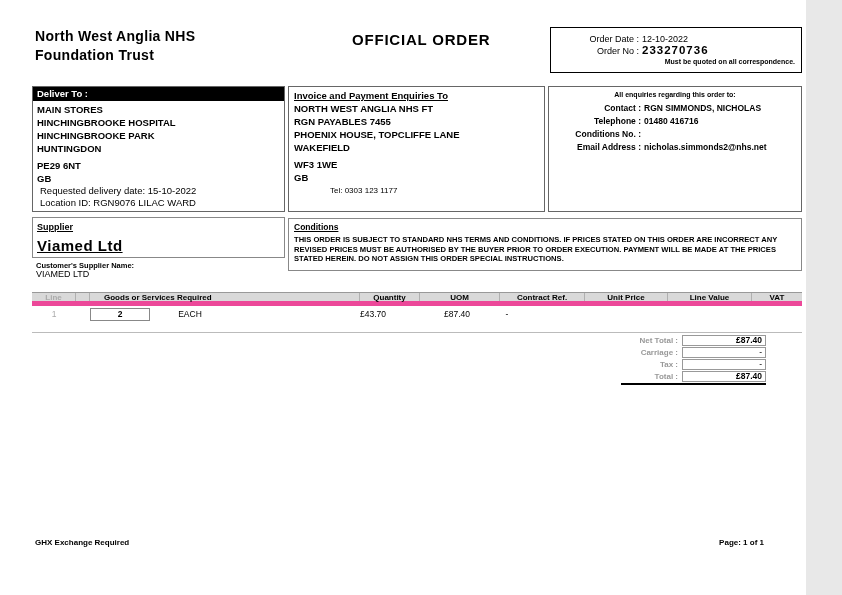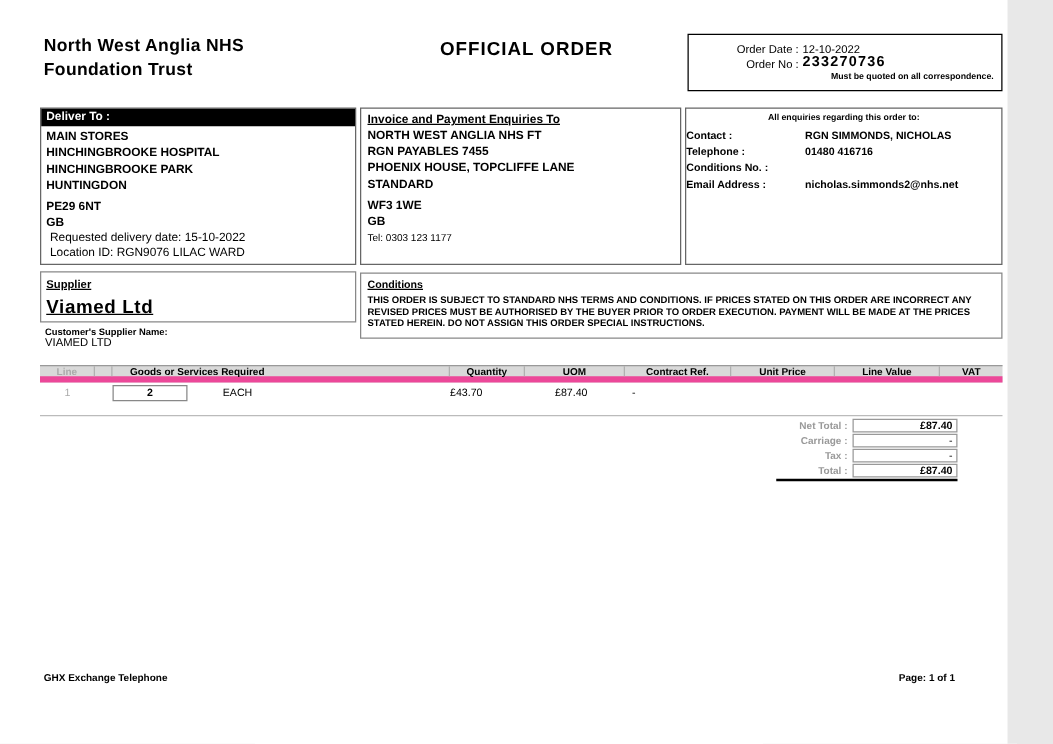--- a/index.html
+++ b/index.html
@@ -21,25 +21,25 @@
   .invoice-box { left:288px; width:257px; padding:2px 5px; }
   .enquiries-box { left:548px; width:254px; padding-top:3px; }
 
   .deliver-header { background:#000; color:#fff; font-size:9.5px; font-weight:bold; padding:1px 4px; height:14px; }
   .deliver-body { padding:2px 4px; }
   .addr-line { font-size:9.5px; font-weight:bold; line-height:13px; }
   .gap-top { margin-top:4px; }
   .addr-plain { font-size:9.5px; line-height:12px; padding-left:3px; }
 
   .section-header { font-size:9.5px; font-weight:bold; text-decoration:underline; line-height:13px; }
-  .tel-line { font-size:8px; line-height:12px; margin-top:1px; }
+  .tel-line { font-size:8px; line-height:12px; margin-top:1px;margin-left:36px; }
 
   .enq-header { font-size:7px; font-weight:bold; text-align:center; line-height:10px; margin-bottom:2px; }
   .enq-row { display:flex; font-size:8.5px; font-weight:bold; line-height:13px; }
-  .enq-label { width:92px; margin-right:3px; flex:none; }
+  .enq-label { width:92px; text-align:right; margin-right:3px; flex:none; }
   .enq-value { word-break:break-all; }
 
   
   .supplier-box { position:absolute; left:32px; top:217px; width:253px; height:41px; border:1px solid #888; padding:3px 4px; }
   .supplier-name { font-size:15px; font-weight:bold; text-decoration:underline; letter-spacing:0.5px; margin-top:3px; }
   .cust-supplier-label { position:absolute; left:36px; top:261px; font-size:7.5px; font-weight:bold; }
   .cust-supplier-value { position:absolute; left:36px; top:269px; font-size:9px; }
 
   
   .conditions-box { position:absolute; left:288px; top:218px; width:514px; height:53px; border:1px solid #888; padding:2px 5px; }
@@ -114,21 +114,21 @@
       <div class="addr-plain">Requested delivery date: 15-10-2022</div>
       <div class="addr-plain">Location ID: RGN9076 LILAC WARD</div>
     </div>
   </div>
 
   <div class="info-box invoice-box">
     <div class="section-header">Invoice and Payment Enquiries To</div>
     <div class="addr-line">NORTH WEST ANGLIA NHS FT</div>
     <div class="addr-line">RGN PAYABLES 7455</div>
     <div class="addr-line">PHOENIX HOUSE, TOPCLIFFE LANE</div>
-    <div class="addr-line">STANDARD</div>
+    <div class="addr-line">WAKEFIELD</div>
     <div class="addr-line gap-top">WF3 1WE</div>
     <div class="addr-line">GB</div>
     <div class="tel-line">Tel: 0303 123 1177</div>
   </div>
 
   <div class="info-box enquiries-box">
     <div class="enq-header">All enquiries regarding this order to:</div>
     <div class="enq-row">
       <span class="enq-label">Contact :</span>
       <span class="enq-value">RGN SIMMONDS, NICHOLAS</span>
@@ -198,16 +198,16 @@
       <div class="tot-label">Tax :</div>
       <div class="tot-value">-</div>
     </div>
     <div class="tot-row">
       <div class="tot-label">Total :</div>
       <div class="tot-value tot-bold">£87.40</div>
     </div>
     <div class="tot-underline"></div>
   </div>
 
-  <div class="footer-left">GHX Exchange Telephone</div>
+  <div class="footer-left">GHX Exchange Required</div>
   <div class="footer-right">Page: 1 of 1</div>
 
 </div>
 
 </body></html>

